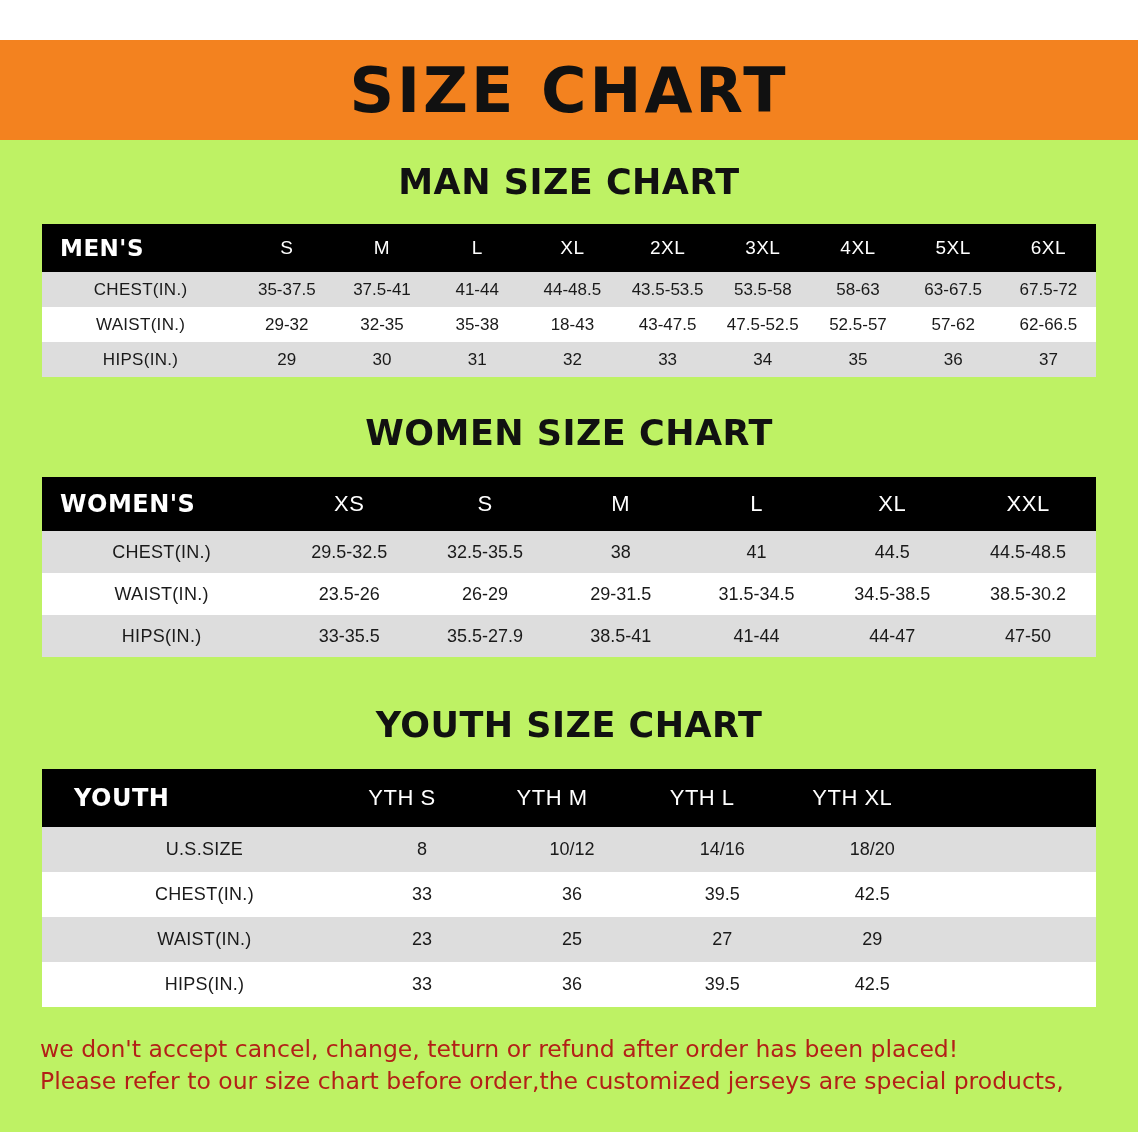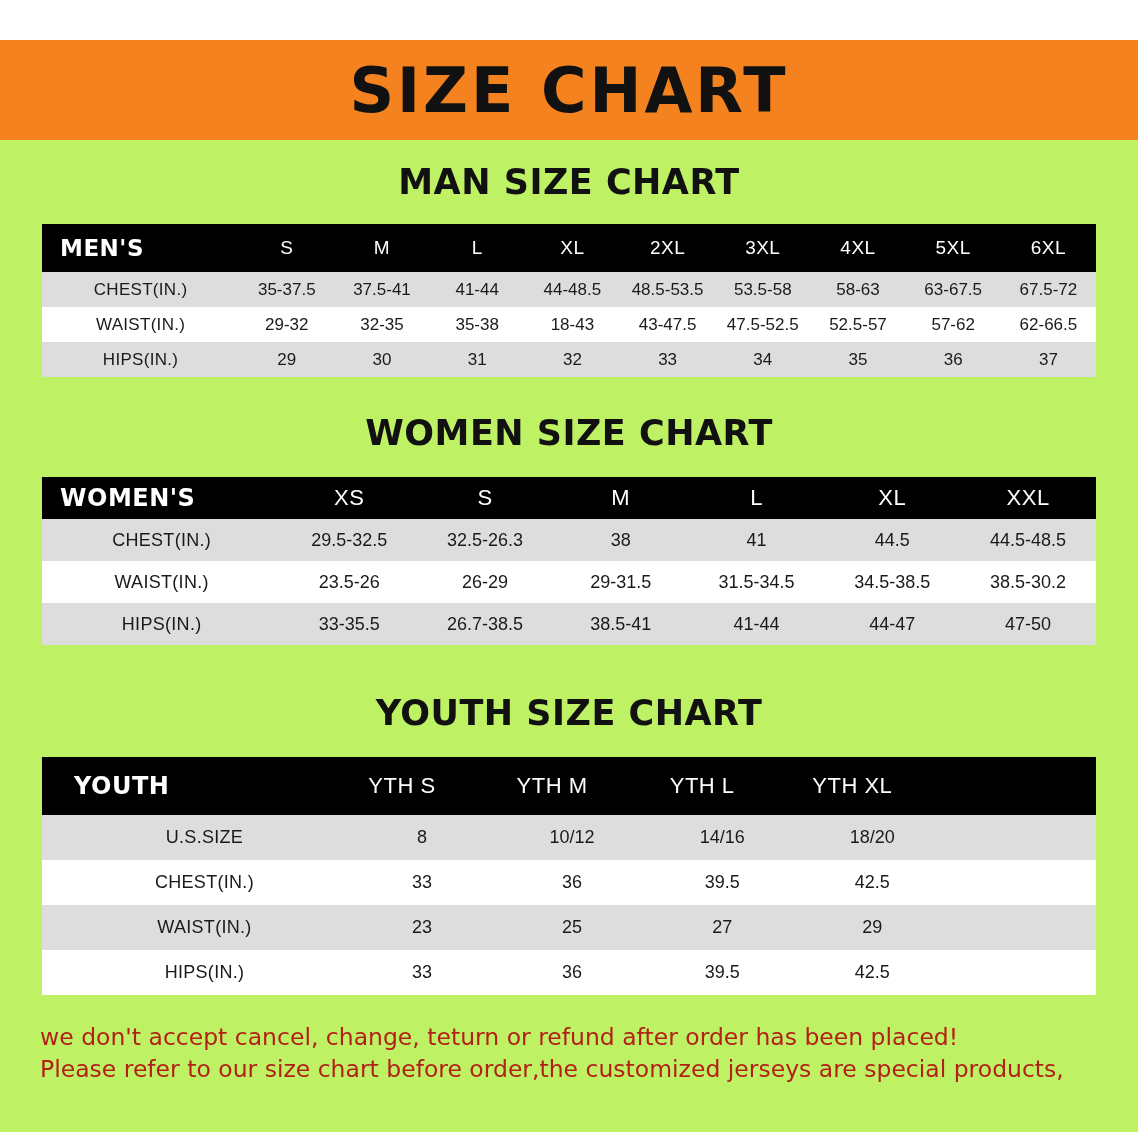--- a/index.html
+++ b/index.html
@@ -103,21 +103,21 @@
   }
   tr.body td.rowlabel {
     font-size: 17px;
     color: #1a1a1a;
     letter-spacing: 0.3px;
   }
   tr.shade { background: #dddddd; }
   tr.plain { background: #ffffff; }
 
   
-  .women tr.hdr td { font-size: 22px; height: 42px; }
+  .women tr.hdr td { font-size: 22px; height: 54px; }
   .women tr.hdr td.rowlabel { font-size: 24px; }
   .women tr.body td { height: 42px; font-size: 18px; }
   .women tr.body td.rowlabel { font-size: 18px; }
 
   
   .youth tr.hdr td { font-size: 22px; height: 58px; }
   .youth tr.hdr td.rowlabel { font-size: 24px; }
   .youth tr.body td { height: 45px; font-size: 18px; padding-left: 40px; }
   .youth tr.body td.rowlabel { font-size: 18px; }
 
@@ -155,21 +155,21 @@
         <td>4XL</td>
         <td>5XL</td>
         <td>6XL</td>
       </tr>
       <tr class="body shade">
         <td class="rowlabel">CHEST(IN.)</td>
         <td>35-37.5</td>
         <td>37.5-41</td>
         <td>41-44</td>
         <td>44-48.5</td>
-        <td>48.5-53.5</td>
+        <td>43.5-53.5</td>
         <td>53.5-58</td>
         <td>58-63</td>
         <td>63-67.5</td>
         <td>67.5-72</td>
       </tr>
       <tr class="body plain">
         <td class="rowlabel">WAIST(IN.)</td>
         <td>29-32</td>
         <td>32-35</td>
         <td>35-38</td>
@@ -205,39 +205,39 @@
         <td>XS</td>
         <td>S</td>
         <td>M</td>
         <td>L</td>
         <td>XL</td>
         <td>XXL</td>
       </tr>
       <tr class="body shade">
         <td class="rowlabel">CHEST(IN.)</td>
         <td>29.5-32.5</td>
-        <td>32.5-26.3</td>
+        <td>32.5-35.5</td>
         <td>38</td>
         <td>41</td>
         <td>44.5</td>
         <td>44.5-48.5</td>
       </tr>
       <tr class="body plain">
         <td class="rowlabel">WAIST(IN.)</td>
         <td>23.5-26</td>
         <td>26-29</td>
         <td>29-31.5</td>
         <td>31.5-34.5</td>
         <td>34.5-38.5</td>
         <td>38.5-30.2</td>
       </tr>
       <tr class="body shade">
         <td class="rowlabel">HIPS(IN.)</td>
         <td>33-35.5</td>
-        <td>26.7-38.5</td>
+        <td>35.5-27.9</td>
         <td>38.5-41</td>
         <td>41-44</td>
         <td>44-47</td>
         <td>47-50</td>
       </tr>
     </tbody>
       </table>
   </div>
 
   <div class="section-title st-youth">YOUTH SIZE CHART</div>

